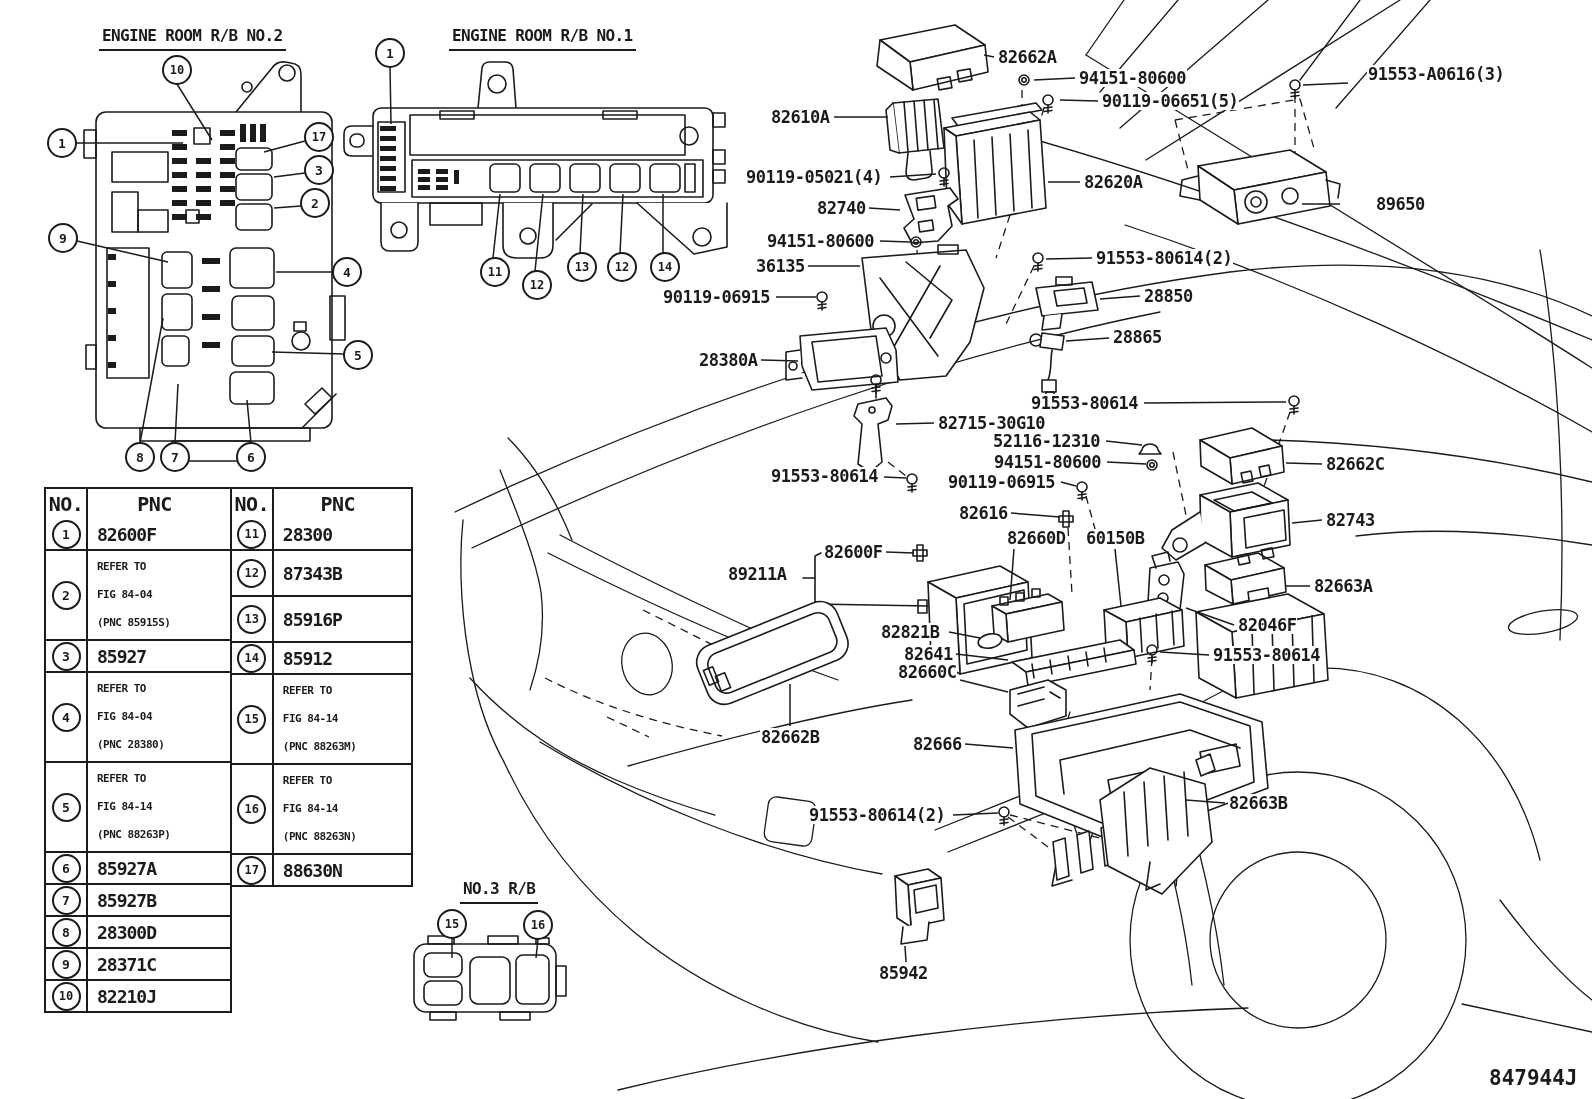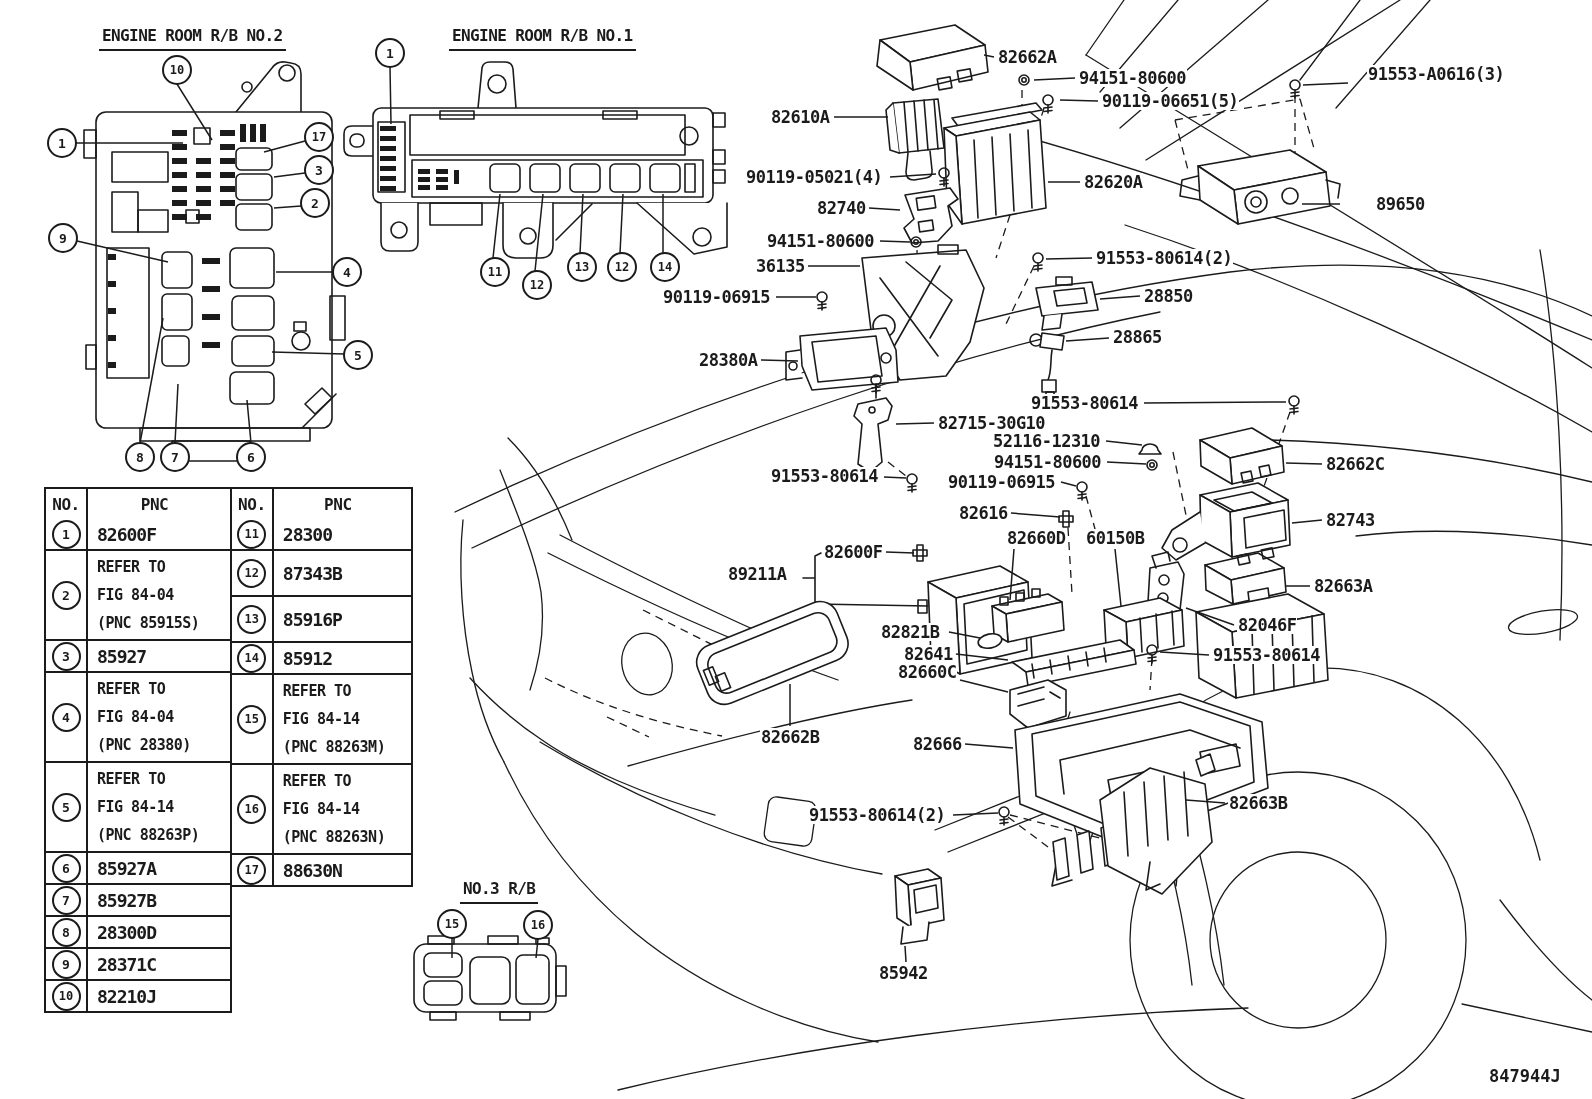--- a/index.html
+++ b/index.html
@@ -12,34 +12,34 @@
   .blk{fill:#1b1b1b;stroke:none;}
   .dsh{stroke:#1b1b1b;stroke-width:1.3;fill:none;stroke-dasharray:8 6;}
   .ldr{stroke:#1b1b1b;stroke-width:1.5;}
   .dtitle{position:absolute;z-index:3;font-weight:bold;font-size:16px;letter-spacing:-0.6px;
           border-bottom:2px solid #1b1b1b;padding:0 3px 4px;background:#fff;white-space:nowrap;}
   .plabel{position:absolute;z-index:3;font-weight:bold;font-size:17px;line-height:18px;
           letter-spacing:-0.5px;white-space:nowrap;background:#fff;padding:0 1px;}
   .co{position:absolute;z-index:3;width:26px;height:26px;border-radius:50%;border:2px solid #1b1b1b;
       background:#fff;display:flex;align-items:center;justify-content:center;
       font-weight:bold;font-size:13px;}
-  .docnum{position:absolute;left:1489px;top:1066px;z-index:3;font-weight:bold;font-size:17px;}
+  .docnum{position:absolute;left:1489px;top:1066px;z-index:3;font-weight:bold;font-size:21px;}
   
   #pnc-table{position:absolute;left:44px;top:487px;display:flex;align-items:flex-start;z-index:2;background:#fff;}
   .tcol{border:2.2px solid #1b1b1b;background:#fff;}
   .tcol.right{margin-left:-2.2px;}
   .trow{display:flex;align-items:stretch;border-top:2.2px solid #1b1b1b;}
   .trow:first-child{border-top:none;}
   .cno{width:40px;display:flex;align-items:center;justify-content:center;
        border-right:2.2px solid #1b1b1b;flex:none;}
   .cpnc{display:flex;align-items:center;padding-left:9px;font-weight:bold;font-size:18px;letter-spacing:-1px;}
   .tcol.left  .cpnc{width:133px;}
   .tcol.right .cpnc{width:128px;}
-  .hcell{justify-content:center;padding-left:0;font-size:16px;font-weight:bold;letter-spacing:-0.5px;}
-  .multi{font-size:15px;line-height:28px;white-space:pre-line;letter-spacing:-0.5px;}
+  .hcell{justify-content:center;padding-left:0;font-size:20px;font-weight:bold;letter-spacing:-0.5px;}
+  .multi{font-size:11px;line-height:28px;white-space:pre-line;letter-spacing:-0.5px;}
   .cnum{width:25px;height:25px;border:2px solid #1b1b1b;border-radius:50%;display:flex;
         align-items:center;justify-content:center;font-weight:bold;font-size:13px;flex:none;}
 </style>
 </head>
 <body>
 
 <div id="stage">
 
   <svg id="art" width="1592" height="1099" viewBox="0 0 1592 1099">
 

